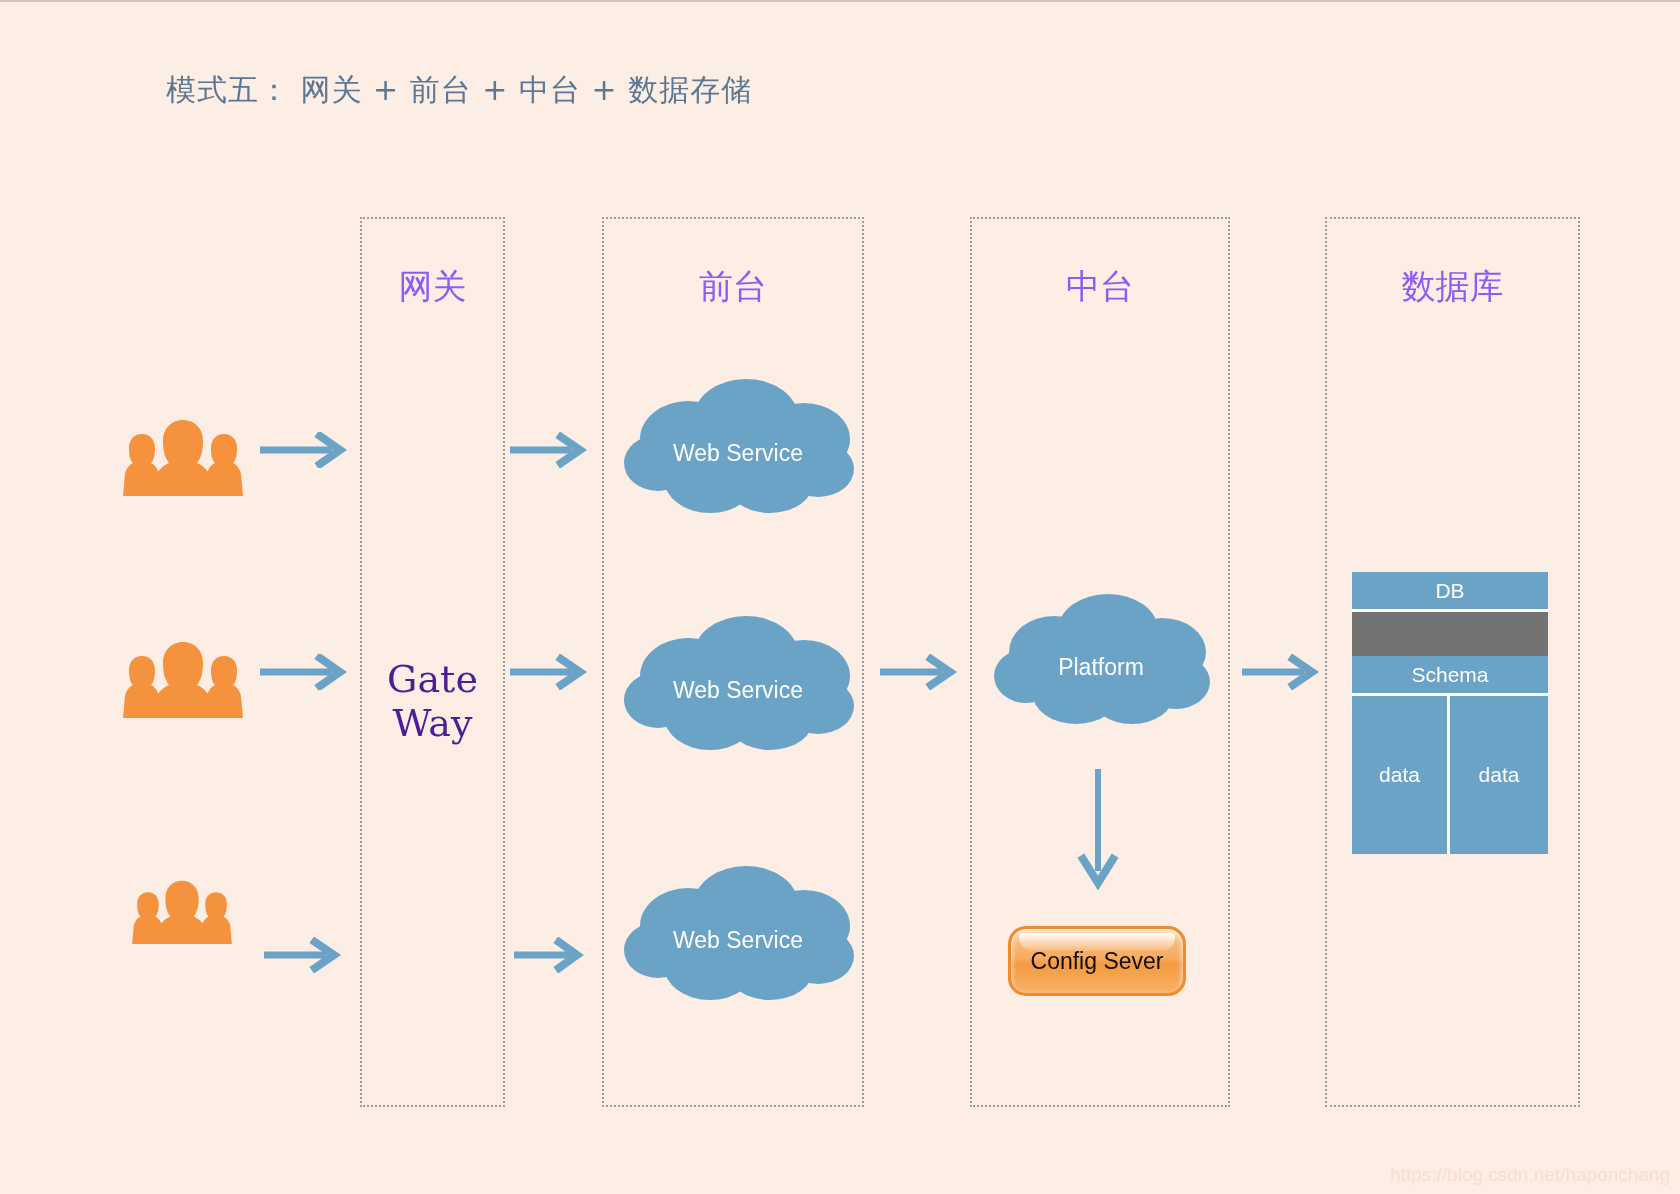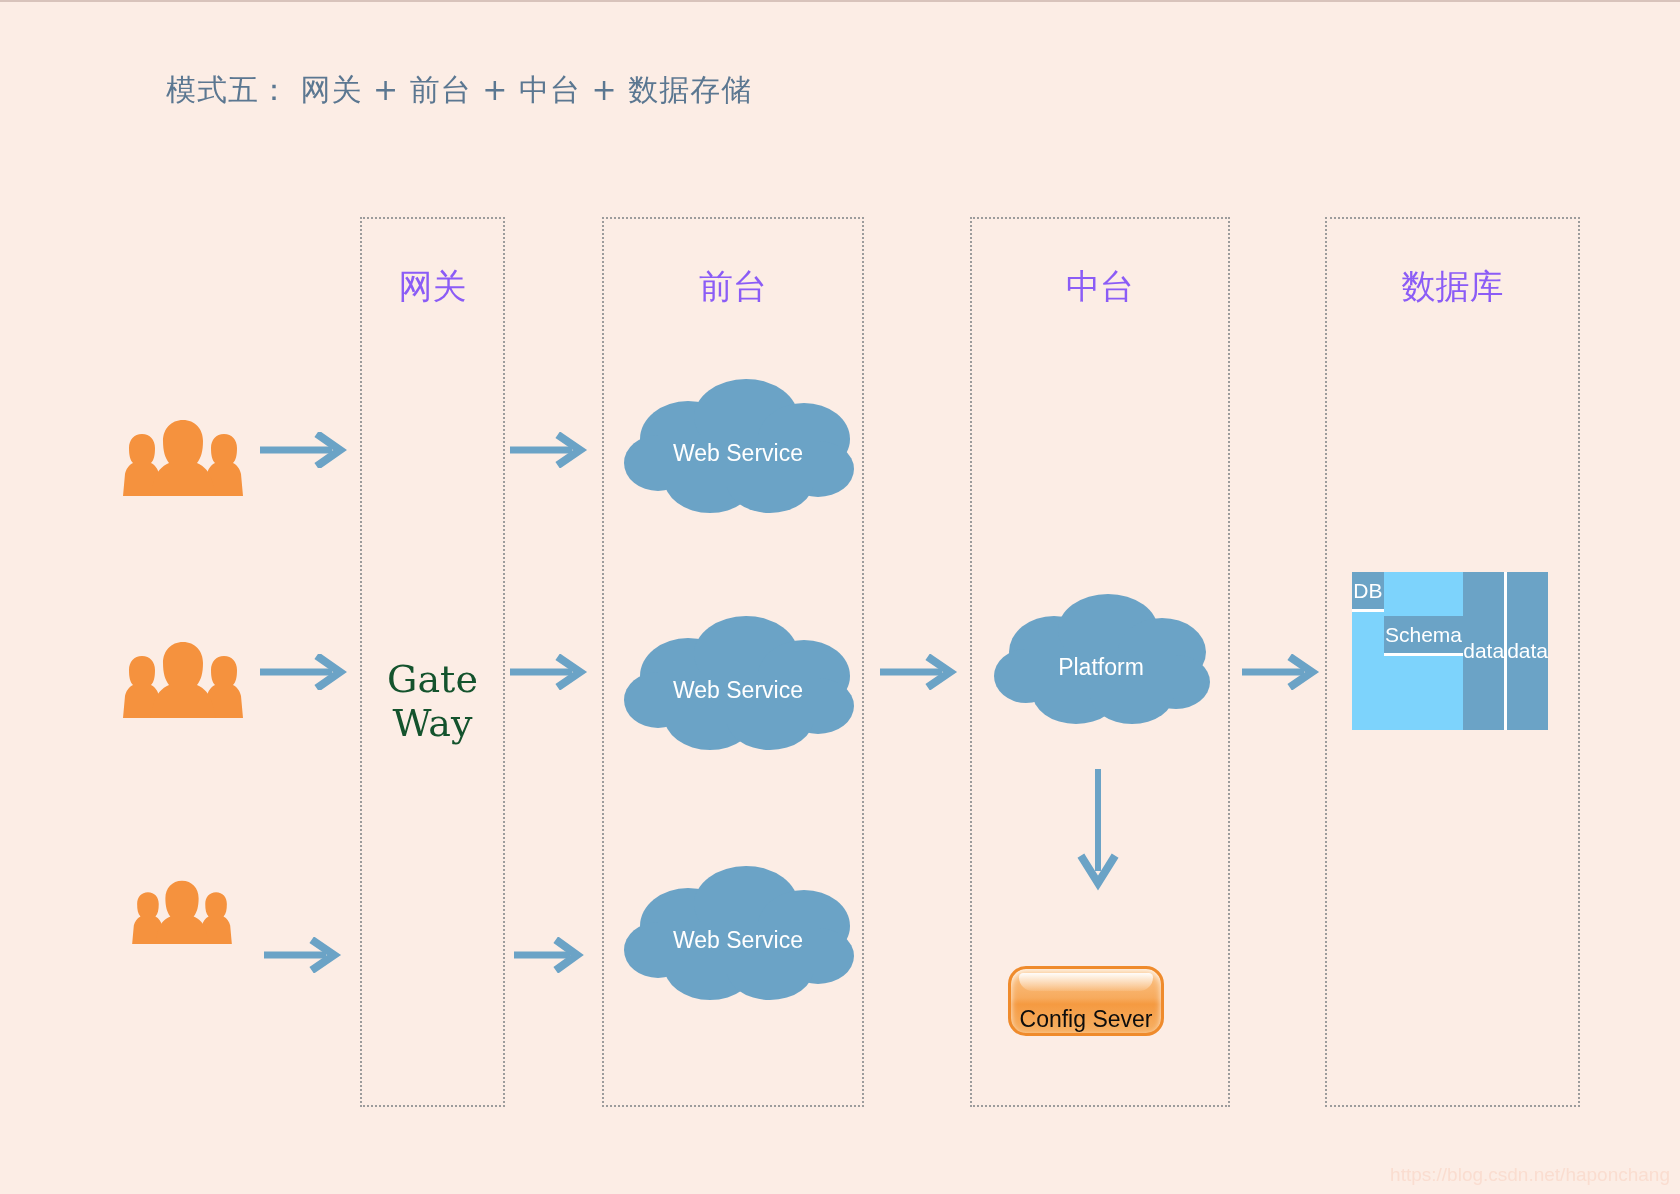--- a/index.html
+++ b/index.html
@@ -108,22 +108,22 @@
     position: relative;
     font-size: 23px;
     color: #0d0d0d;
     font-family: "Liberation Sans", sans-serif;
     white-space: nowrap;
   }
   
   .db-table {
     position: absolute;
     display: flex;
-    flex-direction: row;
-    background: #7dd3fc;
+    flex-direction: column;
+    background: #737373;
   }
   .db-row {
     display: flex;
     background: #6ba3c6;
     align-items: center;
   }
   .db-cell {
     background: #6ba3c6;
     color: #ffffff;
     display: flex;
@@ -147,21 +147,21 @@
     font-family: "Liberation Sans", sans-serif;
     letter-spacing: 0px;
     white-space: nowrap;
   }
   
   .gateway-label {
     position: absolute;
     text-align: center;
     font-size: 38px;
     line-height: 44px;
-    color: #14532d;
+    color: #4c1d95;
     font-family: "DejaVu Serif", "Liberation Serif", serif;
     white-space: pre-line;
   }
 </style>
 </head>
 <body>
 
 <div class="canvas">
 
   <div class="title">模式五： 网关 + 前台 + 中台 + 数据存储</div>
@@ -328,21 +328,21 @@
   </div>
   <div class="cloud-label" style="left:990px; top:652px; width:222px;">Platform</div>
 
   <div class="arrow-v" style="left:1075px; top:765px; height:130px;">
     <svg viewBox="0 0 46 130" xmlns="http://www.w3.org/2000/svg" aria-hidden="true">
       <line x1="23" y1="2" x2="23" y2="104" stroke="#6ba3c6" stroke-width="6"></line>
       <polyline points="8,92 23,116 38,92" fill="none" stroke="#6ba3c6" stroke-width="8" stroke-linecap="square" stroke-linejoin="miter"></polyline>
     </svg>
   </div>
 
-  <div class="config-box" style="left:1008px; top:964px; width:156px; height:70px;align-items:flex-end;">
+  <div class="config-box" style="left:1008px; top:924px; width:178px; height:70px;">
     <div class="config-gloss"></div>
     <div class="config-label">Config Sever</div>
   </div>
 
   <div class="arrow" style="left:1240px; top:652px; width:82px;">
     <svg viewBox="0 0 82 36" xmlns="http://www.w3.org/2000/svg" aria-hidden="true">
       <line x1="2" y1="18" x2="64" y2="18" stroke="#6ba3c6" stroke-width="7"></line>
       <polyline points="53,5 72,18 53,31" fill="none" stroke="#6ba3c6" stroke-width="8" stroke-linecap="square" stroke-linejoin="miter"></polyline>
     </svg>
   </div>

